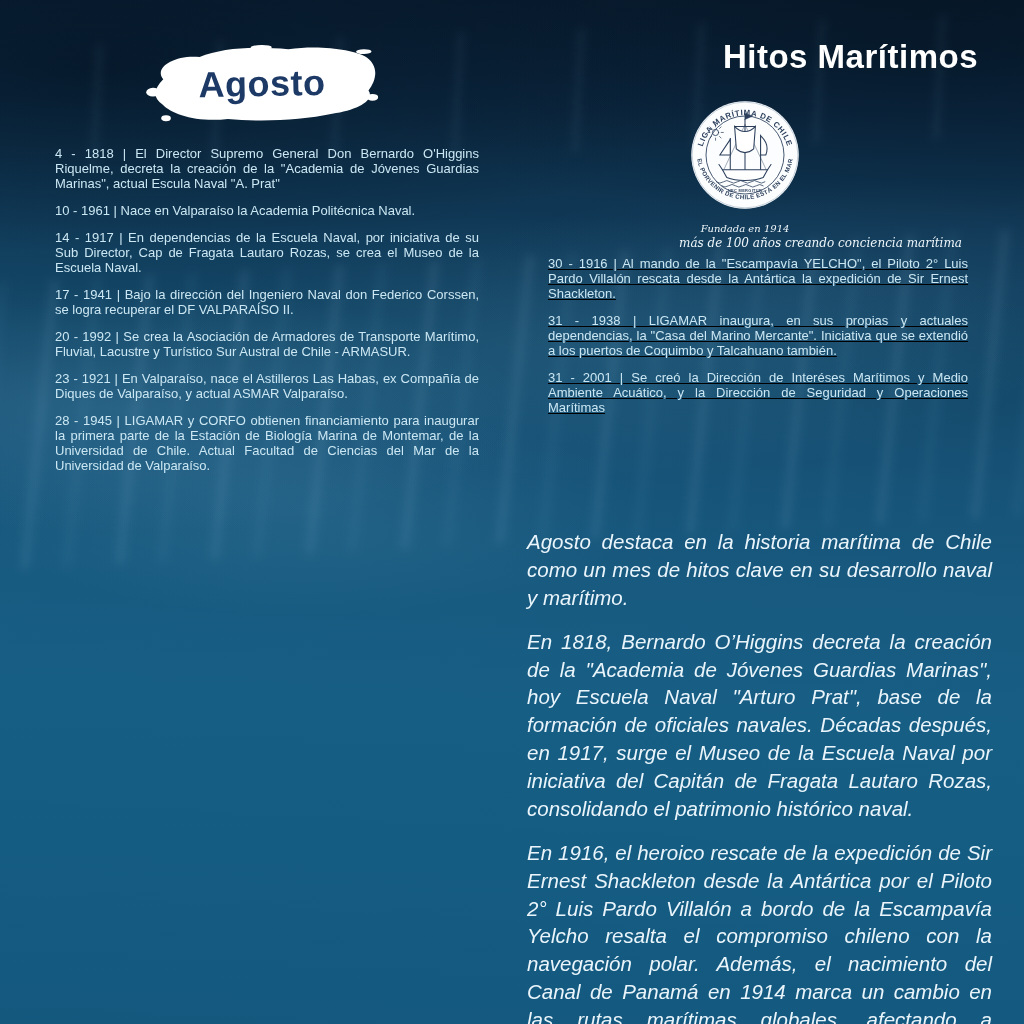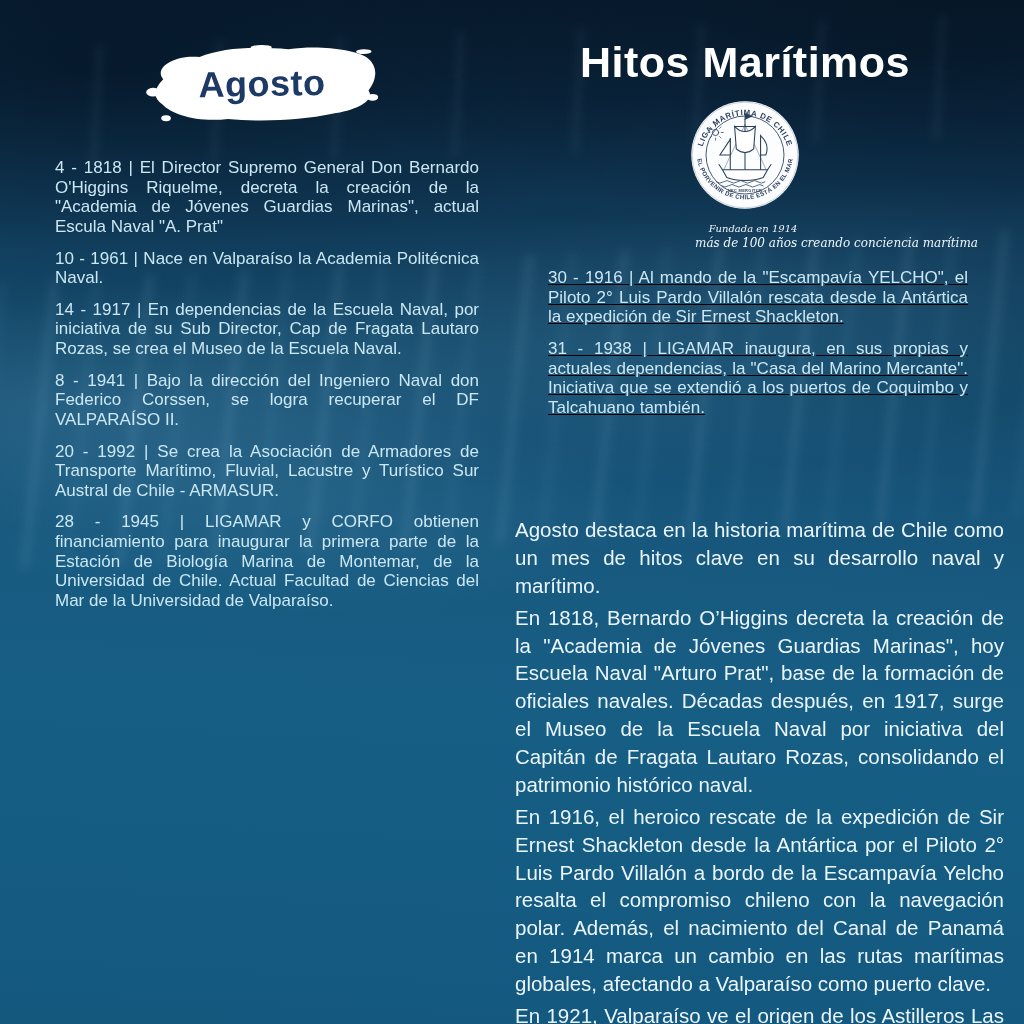--- a/index.html
+++ b/index.html
@@ -31,44 +31,44 @@
     filter:blur(4px);transform:rotate(-2deg);
   }
 
   
   .brush{position:absolute;left:146px;top:44px;width:232px;height:82px;transform:rotate(-1.2deg);}
   .brush svg{position:absolute;inset:0;width:100%;height:100%;}
   .brush-text{position:absolute;inset:0;display:flex;align-items:center;justify-content:center;
     color:#1d3a66;font-size:36px;font-weight:700;letter-spacing:0.5px;padding-bottom:2px;}
 
   
-  .main-title{position:absolute;left:512px;top:38px;width:466px;margin:0;text-align:center;
-    color:#ffffff;font-size:43px;font-weight:700;letter-spacing:0.5px;}
+  .main-title{position:absolute;left:512px;top:38px;width:466px;margin:0;text-align:right;
+    color:#ffffff;font-size:33px;font-weight:700;letter-spacing:0.5px;}
 
   
   .logo{position:absolute;left:679px;top:90px;width:132px;text-align:center;}
   .logo svg{display:block;margin:0 auto;}
   .seal text{font-family:"Liberation Sans",sans-serif;}
   .seal-top{font-size:9px;font-weight:700;letter-spacing:0.8px;fill:#2b3f5c;}
   .seal-bot{font-size:7px;font-weight:700;letter-spacing:0.4px;fill:#2b3f5c;}
   .seal-motto{font-size:4.5px;fill:#2b3f5c;letter-spacing:0.4px;font-weight:700;}
-  .logo-script{margin-top:3px;color:#edf6fb;font-family:"DejaVu Serif",serif;font-style:italic;margin-left:16px;}
+  .logo-script{margin-top:3px;color:#edf6fb;font-family:"DejaVu Serif",serif;font-style:italic;}
   .script-1{font-size:10px;}
   .script-2{font-size:12px;margin-top:2px;white-space:nowrap;}
 
   
   .left-col{position:absolute;left:55px;top:146px;width:424px;}
   .right-col{position:absolute;left:548px;top:256px;width:420px;text-decoration:underline;}
-  .event{margin:12px 0 12px 0;color:#cbe7f3;font-size:17px;line-height:1.155;
+  .event{margin:0 0 12px 0;color:#cbe7f3;font-size:13px;line-height:1.155;
     text-align:justify;text-justify:inter-word;}
 
   
   .summary{position:absolute;left:511px;top:512px;width:497px;}
-  .sum-p{margin:4px;color:#eaf5fb;font-size:20.5px;line-height:1.36;
-    text-align:justify;text-justify:inter-word;}
+  .sum-p{margin:16px;color:#eaf5fb;font-size:20.5px;line-height:1.36;
+    text-align:justify;text-justify:inter-word;font-style:italic;}
 </style>
 </head>
 <body>
 
 <div class="canvas">
   <div class="bg-glow"></div>
   <div class="bg-streaks"></div>
   <div class="bg-streaks2"></div>
 
   <div class="brush">
@@ -148,37 +148,39 @@
 
   <div class="left-col">
 
       <p class="event">4 - 1818 | El Director Supremo General Don Bernardo O'Higgins Riquelme, decreta la creación de la "Academia de Jóvenes Guardias Marinas", actual Escula Naval "A. Prat"</p>
 
       <p class="event">10 - 1961 | Nace en Valparaíso la Academia Politécnica Naval.</p>
 
       <p class="event">14 - 1917 | En dependencias de la Escuela Naval, por iniciativa de su Sub Director, Cap de Fragata Lautaro Rozas, se crea el Museo de la Escuela Naval.</p>
 
 
-      <p class="event">8 - 1941 | Bajo la dirección del Ingeniero Naval don Federico Corssen, se logra recuperar el DF VALPARAÍSO II.</p>
+      <p class="event">17 - 1941 | Bajo la dirección del Ingeniero Naval don Federico Corssen, se logra recuperar el DF VALPARAÍSO II.</p>
 
       <p class="event">20 - 1992 | Se crea la Asociación de Armadores de Transporte Marítimo, Fluvial, Lacustre y Turístico Sur Austral de Chile - ARMASUR.</p>
 
 
+      <p class="event">23 - 1921 | En Valparaíso, nace el Astilleros Las Habas, ex Compañía de Diques de Valparaíso, y actual ASMAR Valparaíso.</p>
 
 
       <p class="event">28 - 1945 | LIGAMAR y CORFO obtienen financiamiento para inaugurar la primera parte de la Estación de Biología Marina de Montemar, de la Universidad de Chile. Actual Facultad de Ciencias del Mar de la Universidad de Valparaíso.</p>
 
     </div>
 
   <div class="right-col">
 
       <p class="event">30 - 1916 | Al mando de la "Escampavía YELCHO", el Piloto 2° Luis Pardo Villalón rescata desde la Antártica la expedición de Sir Ernest Shackleton.</p>
 
       <p class="event">31 - 1938 | LIGAMAR inaugura, en sus propias y actuales dependencias, la "Casa del Marino Mercante". Iniciativa que se extendió a los puertos de Coquimbo y Talcahuano también.</p>
 
+      <p class="event">31 - 2001 | Se creó la Dirección de Interéses Marítimos y Medio Ambiente Acuático, y la Dirección de Seguridad y Operaciones Marítimas</p>
     </div>
 
   <div class="summary">
 
       <p class="sum-p">Agosto destaca en la historia marítima de Chile como un mes de hitos clave en su desarrollo naval y marítimo.</p>
 
       <p class="sum-p">En 1818, Bernardo O’Higgins decreta la creación de la "Academia de Jóvenes Guardias Marinas", hoy Escuela Naval "Arturo Prat", base de la formación de oficiales navales. Décadas después, en 1917, surge el Museo de la Escuela Naval por iniciativa del Capitán de Fragata Lautaro Rozas, consolidando el patrimonio histórico naval.</p>
 
       <p class="sum-p">En 1916, el heroico rescate de la expedición de Sir Ernest Shackleton desde la Antártica por el Piloto 2° Luis Pardo Villalón a bordo de la Escampavía Yelcho resalta el compromiso chileno con la navegación polar. Además, el nacimiento del Canal de Panamá en 1914 marca un cambio en las rutas marítimas globales, afectando a Valparaíso como puerto clave.</p>
 

